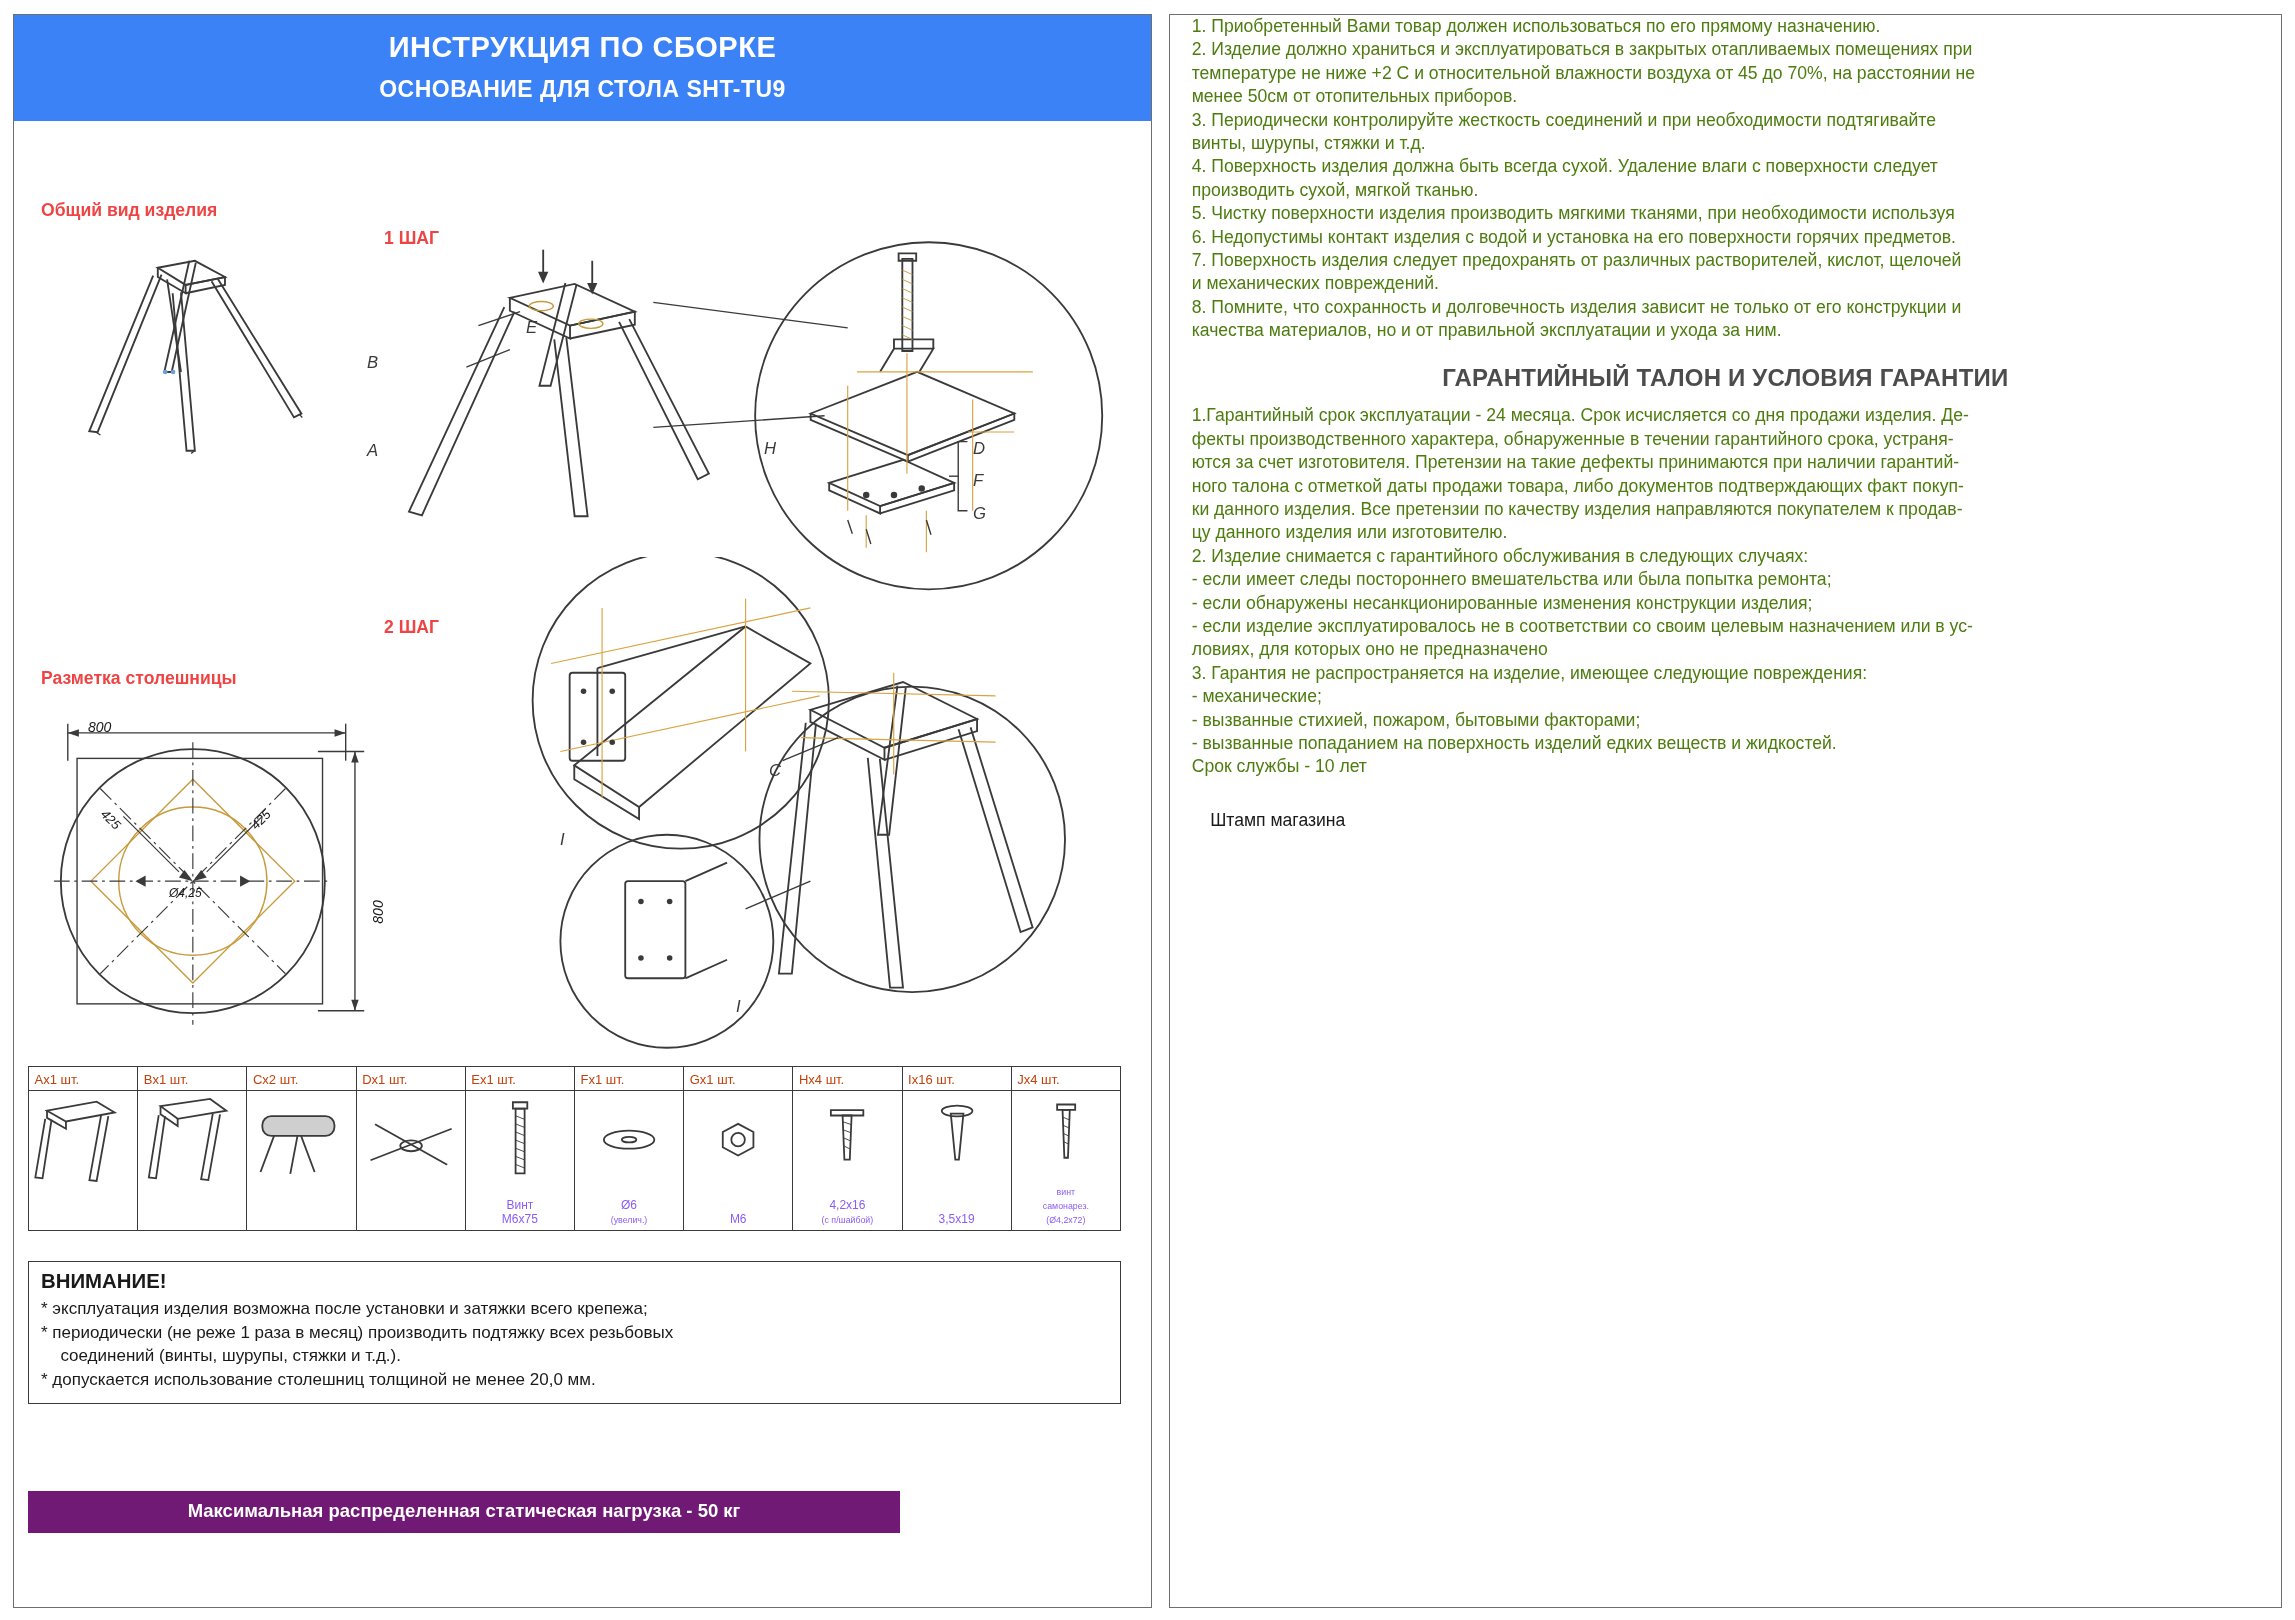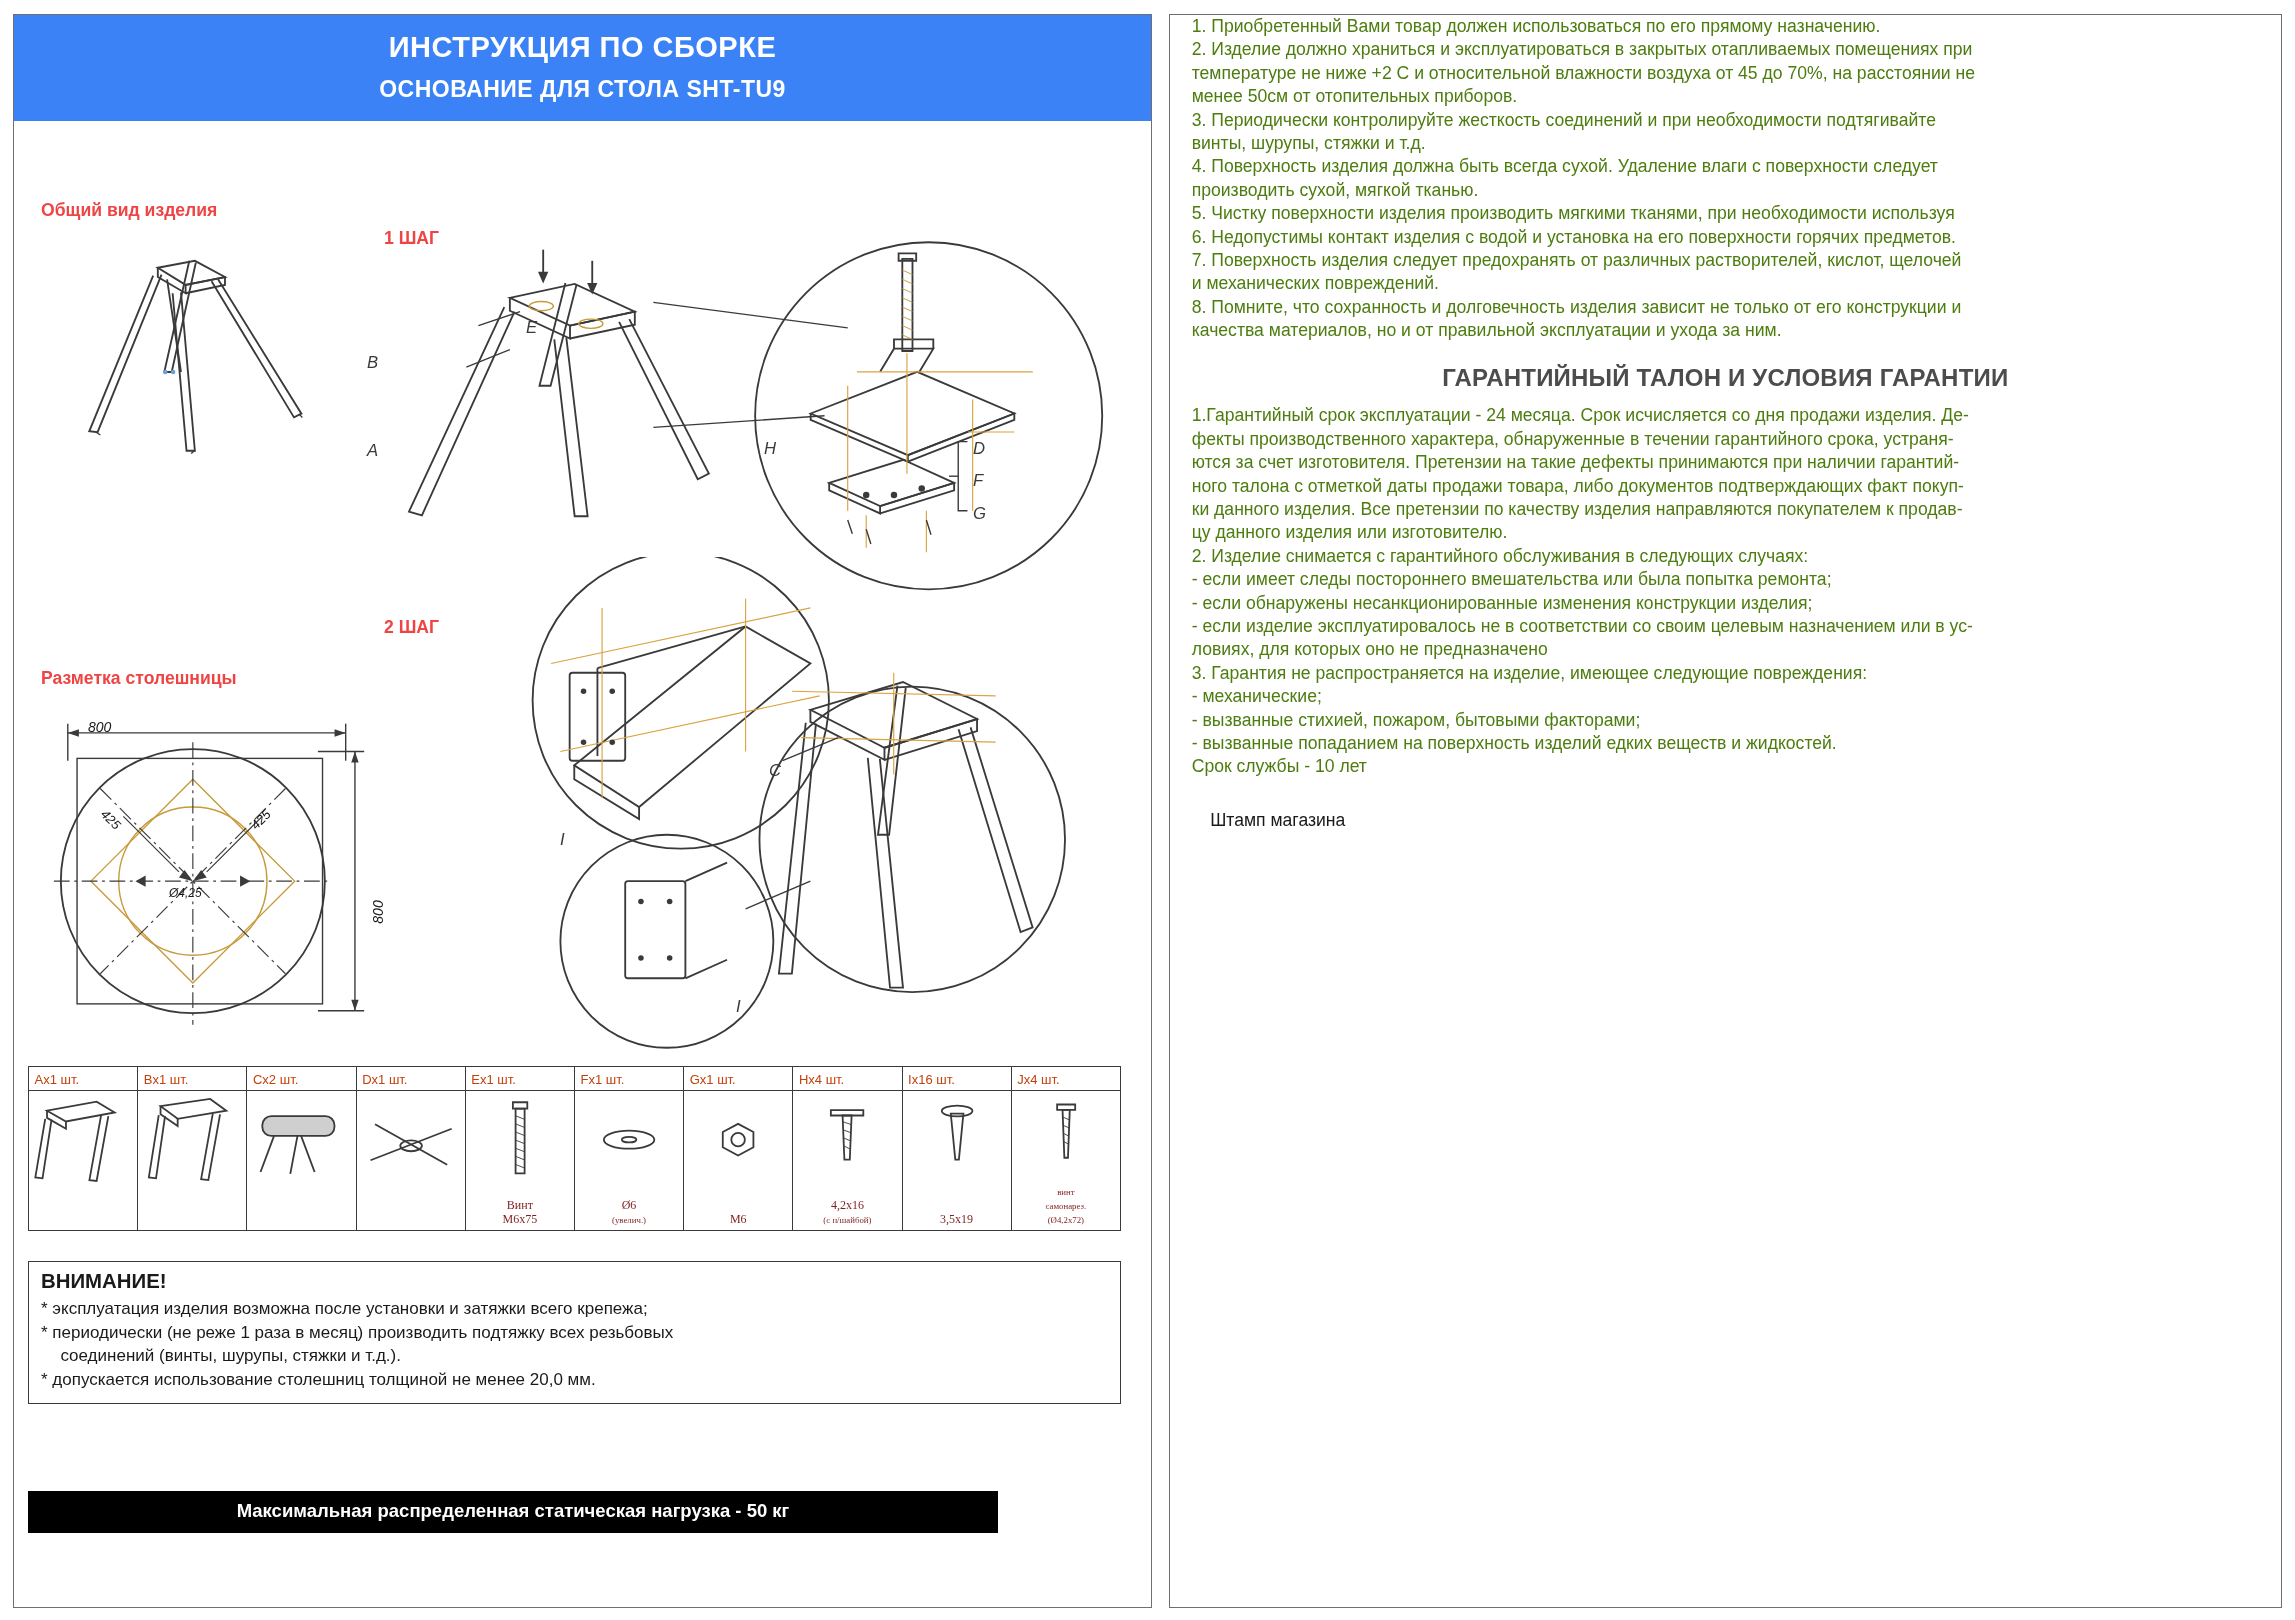--- a/index.html
+++ b/index.html
@@ -93,22 +93,21 @@
     position: relative;
   }
   .cap {
     position: absolute;
     bottom: 3.7px;
     left: 0;
     right: 0;
     text-align: center;
     font-size: 12px;
     line-height: 1.15;
-    color: #7f1d1d;
-    font-family: Liberation Serif, serif;
+    color: #8b5cf6;
   }
   .cap .sm { font-size: 8.8px; }
 
   .warn {
     position: absolute;
     left: 14px;
     top: 1246px;
     width: 1093px;
     border: 0.9px solid #3a3a3a;
     box-sizing: border-box;
@@ -123,22 +122,22 @@
     margin: 0 0 1.9px 0;
     font-size: 17px;
     line-height: 1.28;
   }
   .warn p .ind { padding-left: 19.4px; display: inline-block; }
 
   .loadbar {
     position: absolute;
     left: 14px;
     top: 1476px;
-    width: 970px;
-    background: #000000;
+    width: 872px;
+    background: #701a75;
     color: #fff;
     text-align: center;
     font-size: 18.5px;
     font-weight: bold;
     padding: 9.3px 0 11px 0;
     box-sizing: border-box;
   }
 
   
   .rh {

